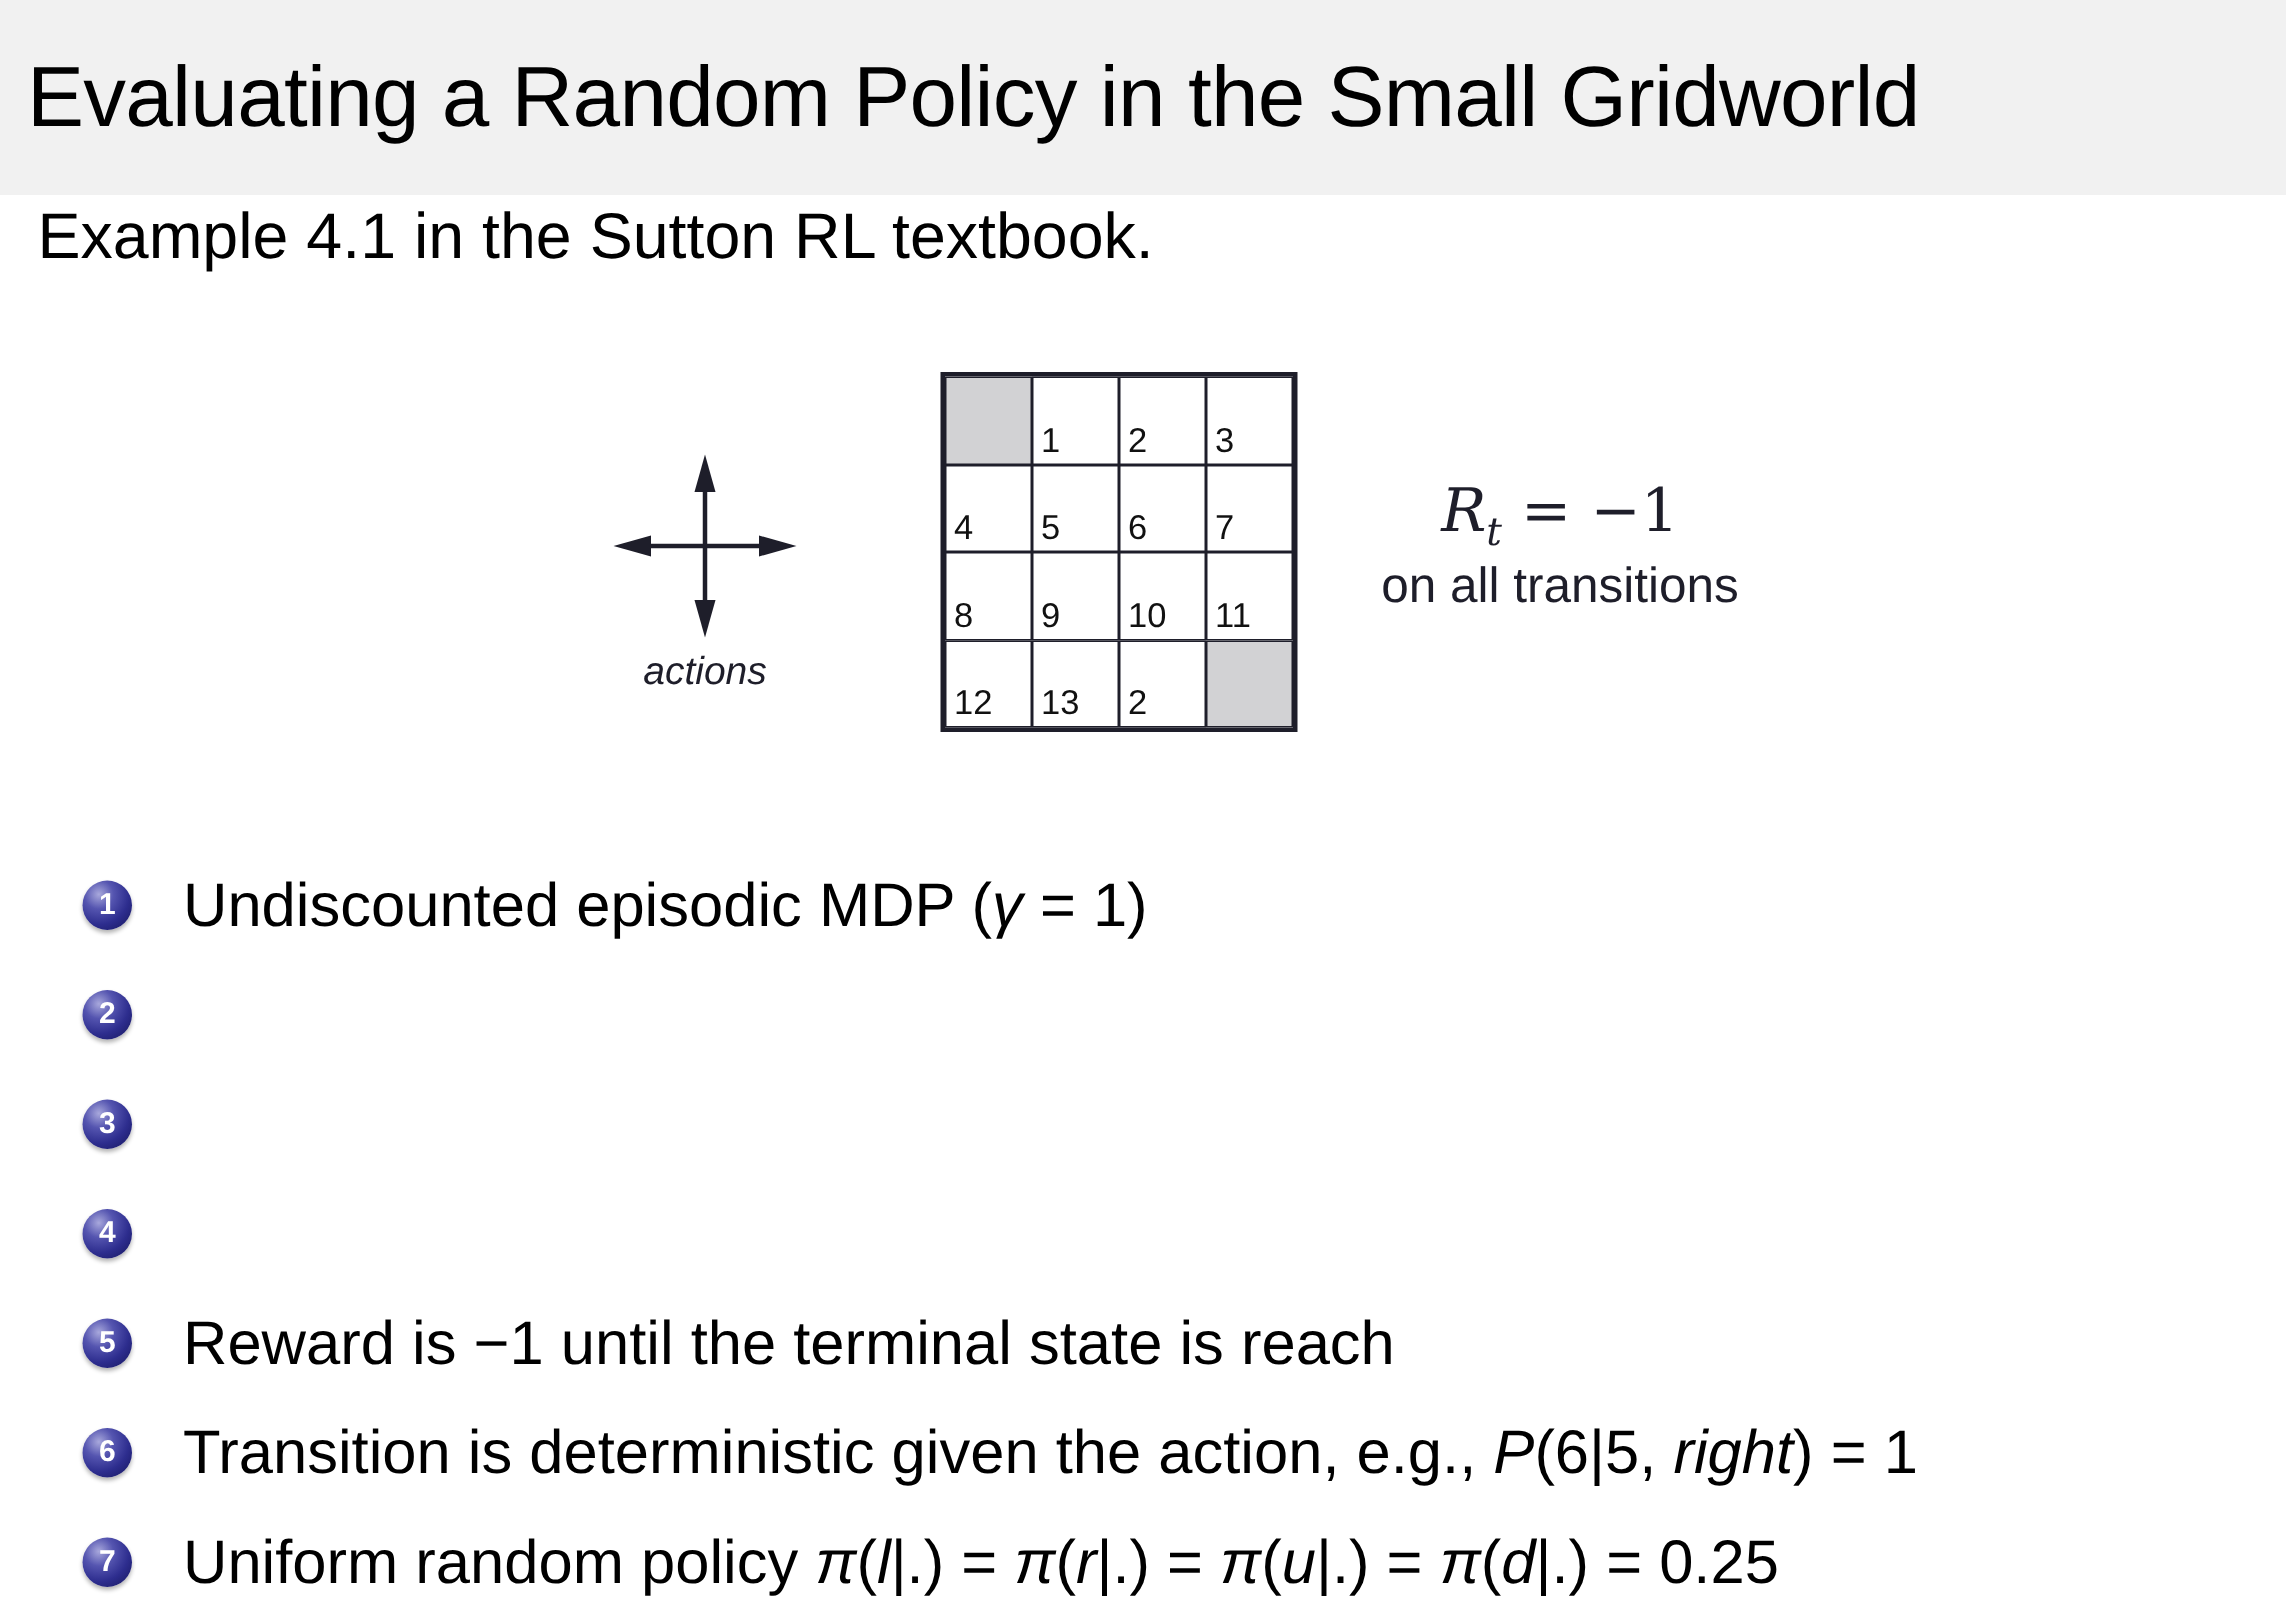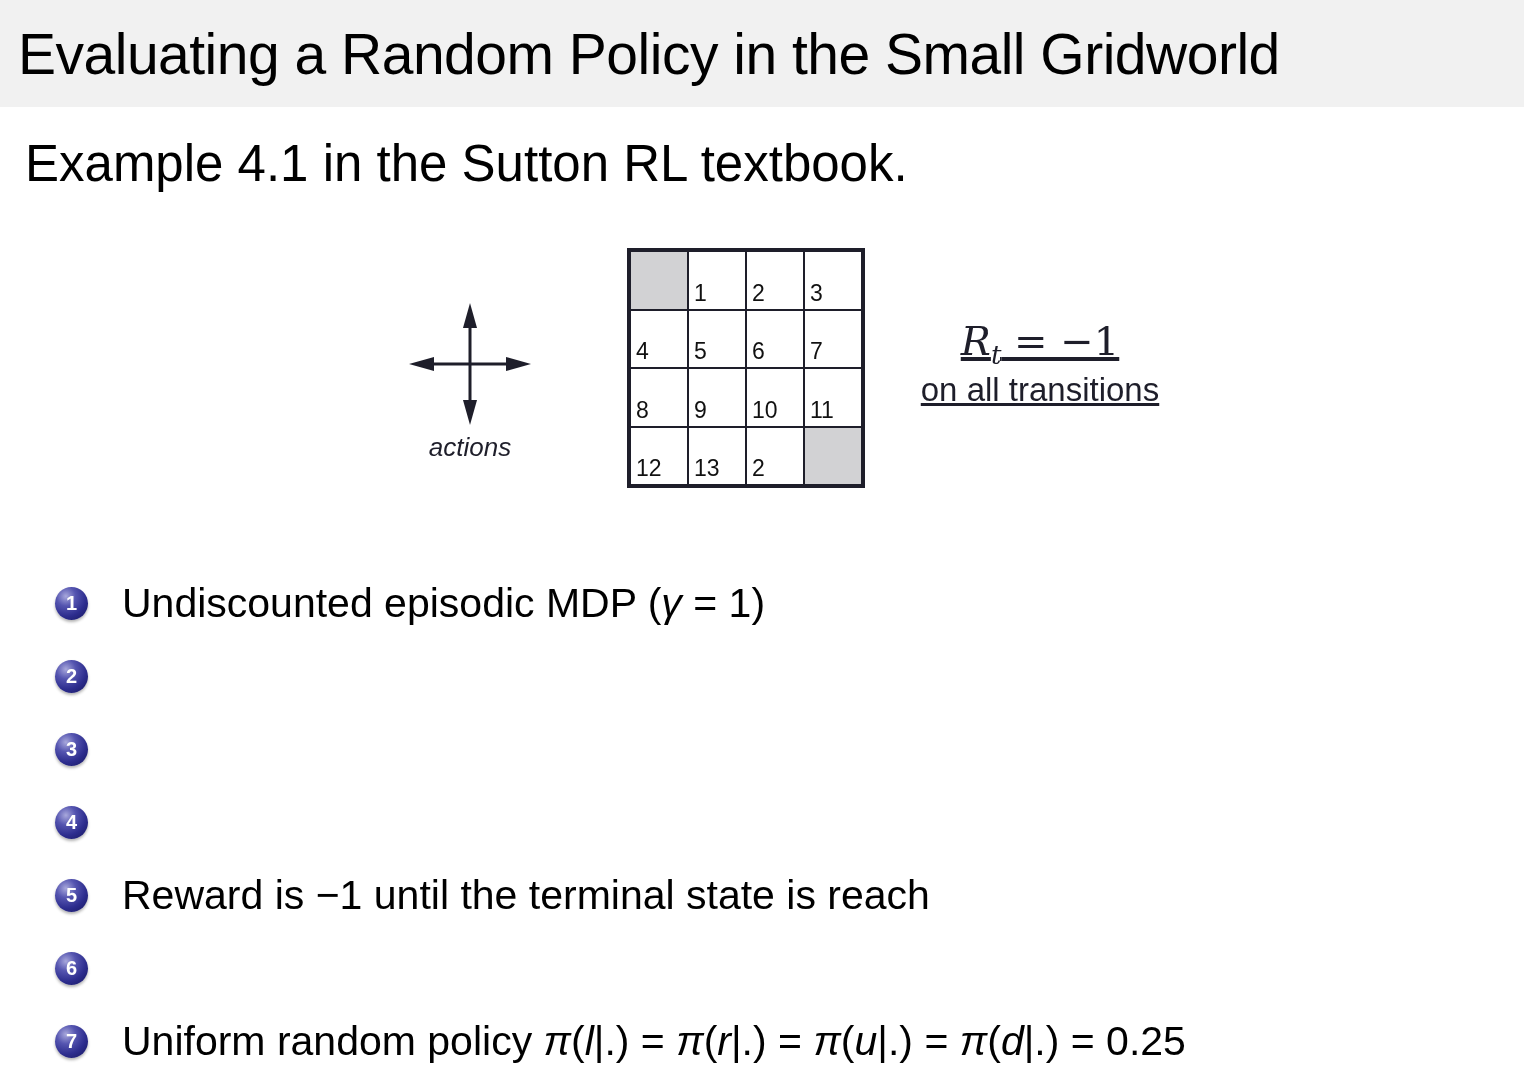--- a/index.html
+++ b/index.html
@@ -15,32 +15,32 @@
   html,body{margin:0;padding:0;}
   body{
     width:1524px;height:1080px;
     background:var(--body-bg);
     color:var(--text);
     font-family:"Liberation Sans",sans-serif;
     position:relative;overflow:hidden;
   }
   
   .titlebar{
-    position:absolute;left:0;top:0;width:1524px;height:107px;
+    position:absolute;left:0;top:0;width:1524px;height:130px;
     background:var(--header-bg);
     display:flex;align-items:center;
   }
   .titlebar h1{
     margin:0 0 0 18px;
     font-size:57px;font-weight:500;letter-spacing:-0.5px;
   }
   
   .subtitle{
     position:absolute;left:25px;top:134px;margin:0;
-    font-size:51px;font-weight:400;
+    font-size:43px;font-weight:400;
   }
   
   .actions-wrap{
     position:absolute;left:402px;top:302px;width:136px;text-align:center;
   }
   .actions-wrap svg{display:block;margin:0 auto;color:var(--figure-ink);}
   .actions-label{
     font-size:26px;margin-top:6px;color:var(--figure-ink);font-style:italic;
   }
   .grid{
@@ -58,21 +58,20 @@
     border:1.5px solid var(--figure-ink);
   }
   .cell.shaded{background:var(--grid-shaded);}
   .cell-label{
     position:absolute;left:5px;bottom:2px;
     font-size:23px;color:#111;
   }
   .reward{
     position:absolute;left:900px;top:318px;width:280px;text-align:center;
     color:var(--figure-ink);
-    text-decoration:underline;
   }
   .reward-math{
     font-size:40px;
     font-family:"DejaVu Serif",serif;
     white-space:nowrap;
   }
   .reward-math .mi{font-style:italic;}
   .reward-math sub{font-size:26px;font-style:italic;}
   .reward-caption{
     font-size:33px;margin-top:1px;
@@ -189,18 +188,19 @@
     </li>
     <li>
       <span class="ball">4</span>
     </li>
     <li>
       <span class="ball">5</span>
       <span><span class="seg-t">Reward is </span><span class="seg-m">−1</span><span class="seg-t"> until the terminal state is reach</span></span>
     </li>
     <li>
       <span class="ball">6</span>
+      <span><span class="seg-t">Transition is deterministic given the action, e.g., </span><span class="seg-i">P</span><span class="seg-m">(6|5, </span><span class="seg-i">right</span><span class="seg-m">) = 1</span></span>
     </li>
     <li>
       <span class="ball">7</span>
       <span><span class="seg-t">Uniform random policy </span><span class="seg-i">π</span><span class="seg-m">(</span><span class="seg-i">l</span><span class="seg-m">|.) = </span><span class="seg-i">π</span><span class="seg-m">(</span><span class="seg-i">r</span><span class="seg-m">|.) = </span><span class="seg-i">π</span><span class="seg-m">(</span><span class="seg-i">u</span><span class="seg-m">|.) = </span><span class="seg-i">π</span><span class="seg-m">(</span><span class="seg-i">d</span><span class="seg-m">|.) = 0.25</span></span>
     </li>
   </ol>
 
 </body></html>

